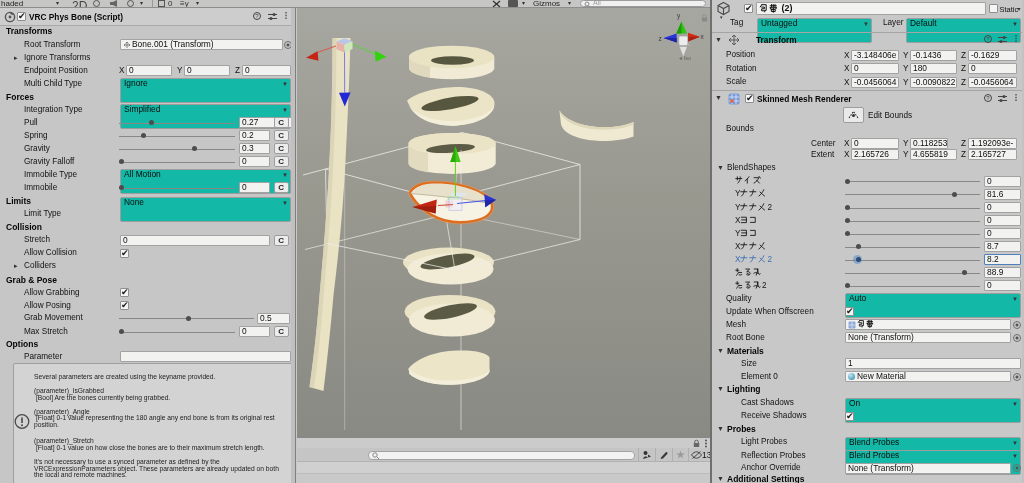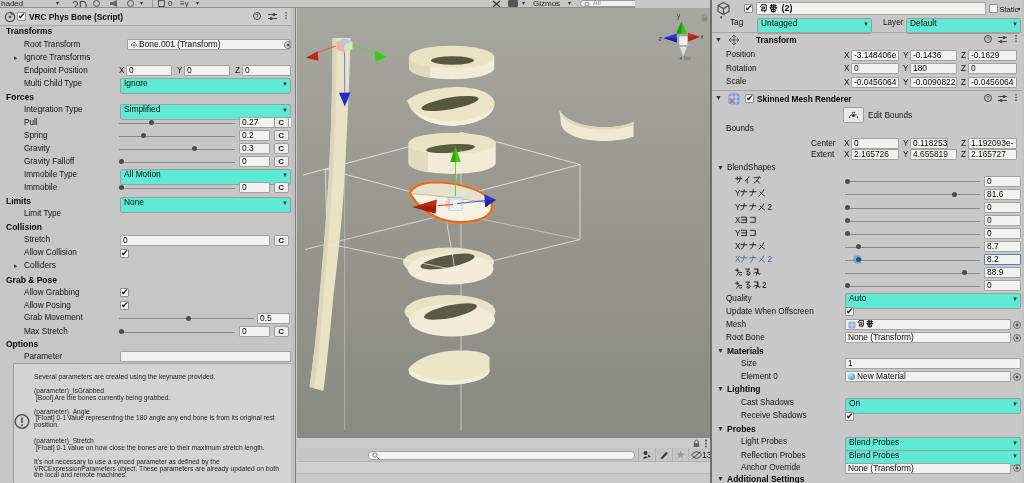--- a/index.html
+++ b/index.html
@@ -1,20 +1,20 @@
 <!DOCTYPE html>
 <html><head><meta charset="utf-8"><style>
 *{margin:0;padding:0;box-sizing:border-box}
 html,body{width:1024px;height:483px;overflow:hidden}
 body{position:relative;background:#c8c8c8;font-family:"Liberation Sans",sans-serif;font-size:8.5px;color:#111}
 .a{position:absolute}
 .l{position:absolute;white-space:nowrap;color:#121212;line-height:10px;height:10px;font-size:8.2px}
 .h{position:absolute;white-space:nowrap;color:#060606;font-weight:bold;line-height:10px}
 .f{position:absolute;background:#f2f2f1;border:1px solid #a2a2a2;border-radius:1px;height:11px;font-size:8.4px;line-height:9px;padding:0 1px 0 2px;white-space:nowrap;overflow:hidden;color:#0d0d0d}
-.d{position:absolute;background:#5eead4;border:1px solid #9d9d9d;border-radius:2px;height:16px;font-size:8.4px;line-height:9px;padding-left:3px;white-space:nowrap;overflow:hidden;color:#0d0d0d}
+.d{position:absolute;background:#14b8a6;border:1px solid #9d9d9d;border-radius:2px;height:25px;font-size:8.4px;line-height:9px;padding-left:3px;white-space:nowrap;overflow:hidden;color:#0d0d0d}
 .ar{position:absolute;right:2px;top:1px;font-size:6px;color:#333;line-height:8px}
 .cb{position:absolute;width:9px;height:9px;background:#f5f5f5;border:1px solid #8f8f8f;border-radius:1px;font-size:9px;line-height:8px;color:#1b1b1b;text-align:center}
 .cb i{position:absolute;left:0px;top:-1px;font-style:normal}
 .tr{position:absolute;height:1px;background:#888}
 .tm{position:absolute;width:5px;height:5px;border-radius:50%;background:#4d4d4d}
 .cbtn{position:absolute;width:15.5px;height:11px;background:#ececec;border:1px solid #9d9d9d;border-radius:2px;font-size:8px;font-weight:bold;text-align:center;line-height:9px;color:#222}
 .pk{position:absolute;width:8px;height:8px;border:1px solid #6e6e6e;border-radius:50%;background:radial-gradient(circle,#555 0 1.2px,transparent 1.8px)}
 .fo{position:absolute;font-size:7px;color:#333;line-height:8px}
 .g{display:inline-block;vertical-align:-1px;margin-right:1px}
 .ic{position:absolute;font-size:8px;color:#3a3a3a;line-height:9px}
@@ -52,21 +52,21 @@
         <path d="M1.6,1.3 H6.3 C6.1,4.1 5.3,7 4.2,9.4 M6.3,1.3 C6.3,4.4 6.6,6.7 7.4,7.9 C8.1,9 9.2,8.7 9.4,7.4 M1,6.8 C2.6,5.7 4.9,5.9 6.5,6.9" stroke="currentColor" fill="none" stroke-width="1.15" stroke-linecap="round" stroke-linejoin="round"></path>
       </symbol>
       <symbol id="ghou" viewBox="0 0 10.5 10.5">
         <path d="M3.3,0.8 L1.5,3.4 M3.3,0.8 H8.4 V7.4 H6.9 M3.1,3.6 H6.3 V5.6 H3.1 V7.9 H6.7 V9.2" stroke="currentColor" fill="none" stroke-width="1.15" stroke-linecap="round" stroke-linejoin="round"></path>
       </symbol>
       <symbol id="gtai" viewBox="0 0 10.5 10.5">
         <path d="M1.4,2.1 H8.6 M3,0.6 V3.4 M5,0.6 V3.4 M7,0.6 V3.4 M1.1,4.4 H8.9 M1.9,4.4 V5.6 M8.1,4.4 V5.6 M2.7,6.3 H7.3 V8.7 H2.7 V6.3 M5,4.4 V9.7" stroke="currentColor" fill="none" stroke-width="1.15" stroke-linecap="round" stroke-linejoin="round"></path>
       </symbol>
     </defs>
   </svg>
-<div class="a" style="left:0;top:0;width:635px;height:8px;background:#c6c6c5;border-bottom:1px solid #8e8e8e;overflow:hidden">
+<div class="a" style="left:0;top:0;width:710px;height:8px;background:#c6c6c5;border-bottom:1px solid #8e8e8e;overflow:hidden">
     <span class="a" style="left:1px;top:-1px;font-size:8px;color:#222">haded</span>
     <span class="a" style="left:56px;top:-1px;font-size:6px;color:#333">▾</span>
     <span class="a" style="left:72px;top:-1px;font-size:12px;color:#444">2D</span>
     <span class="a" style="left:93px;top:0px;width:7px;height:7px;border-radius:50%;border:1px solid #555"></span>
     <span class="a" style="left:110px;top:0px;width:7px;height:7px;background:#666;clip-path:polygon(0 30%,40% 30%,100% 0,100% 100%,40% 70%,0 70%)"></span>
     <span class="a" style="left:127px;top:0px;width:7px;height:7px;border-radius:50%;border:1px solid #555"></span>
     <span class="a" style="left:140px;top:-1px;font-size:6px;color:#333">▾</span>
     <span class="a" style="left:152px;top:-2px;width:1px;height:10px;background:#9a9a9a"></span>
     <span class="a" style="left:158px;top:0px;width:7px;height:7px;border:1px solid #555"></span>
     <span class="a" style="left:168px;top:-1px;font-size:8px;color:#333">0</span>
@@ -99,21 +99,21 @@
     <span class="h" style="left:29px;top:3.5px;font-size:8.3px">VRC Phys Bone (Script)</span>
     <span class="ic" style="left:253px;top:4px;width:8px;height:8px;border:1px solid #444;border-radius:50%;font-size:6px;text-align:center;line-height:7px">?</span>
     <svg class="a" style="left:268px;top:4px" width="9" height="9">
       <path d="M0,2.5 H9 M0,6.5 H9" stroke="#444" stroke-width="1"></path>
       <circle cx="6" cy="2.5" r="1.5" fill="#444"></circle>
       <circle cx="3" cy="6.5" r="1.5" fill="#444"></circle>
     </svg>
     <span class="ic" style="left:282px;top:3px;font-weight:bold">⋮</span>
     <span class="h" style="left:6px;top:18px">Transforms</span>
     <span class="l" style="left:24px;top:31.5px">Root Transform</span>
-    <span class="f" style="left:127px;top:31px;width:163px"><svg class="g" width="8" height="8" style="vertical-align:-1.5px">
+    <span class="f" style="left:120px;top:31px;width:163px"><svg class="g" width="8" height="8" style="vertical-align:-1.5px">
         <path d="M4,1 V7 M1,4 H7 M4,1 L2.7,2.3 M4,1 L5.3,2.3 M1,4 L2.3,2.7 M1,4 L2.3,5.3 M7,4 L5.7,2.7 M7,4 L5.7,5.3" stroke="#777" stroke-width="0.9" fill="none"></path>
       </svg>Bone.001 (Transform)</span>
     <span class="pk" style="left:284px;top:32.5px"></span>
     <span class="fo" style="left:14px;top:45.5px">▸</span>
     <span class="l" style="left:24px;top:44.5px">Ignore Transforms</span>
     <span class="l" style="left:24px;top:57.5px">Endpoint Position</span>
     <span class="l" style="left:119px;top:57.5px">X</span>
     <span class="f" style="left:126px;top:57px;width:46px">0</span>
     <span class="l" style="left:177px;top:57.5px">Y</span>
     <span class="f" style="left:184px;top:57px;width:46px">0</span>

